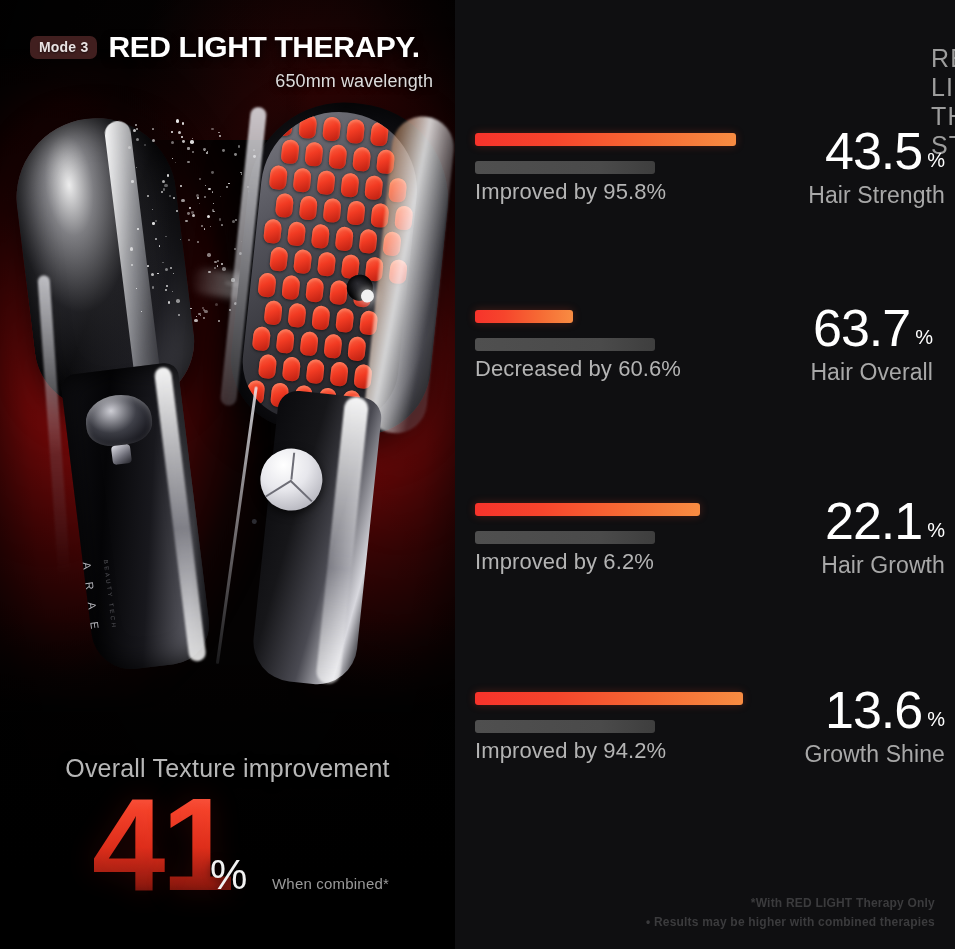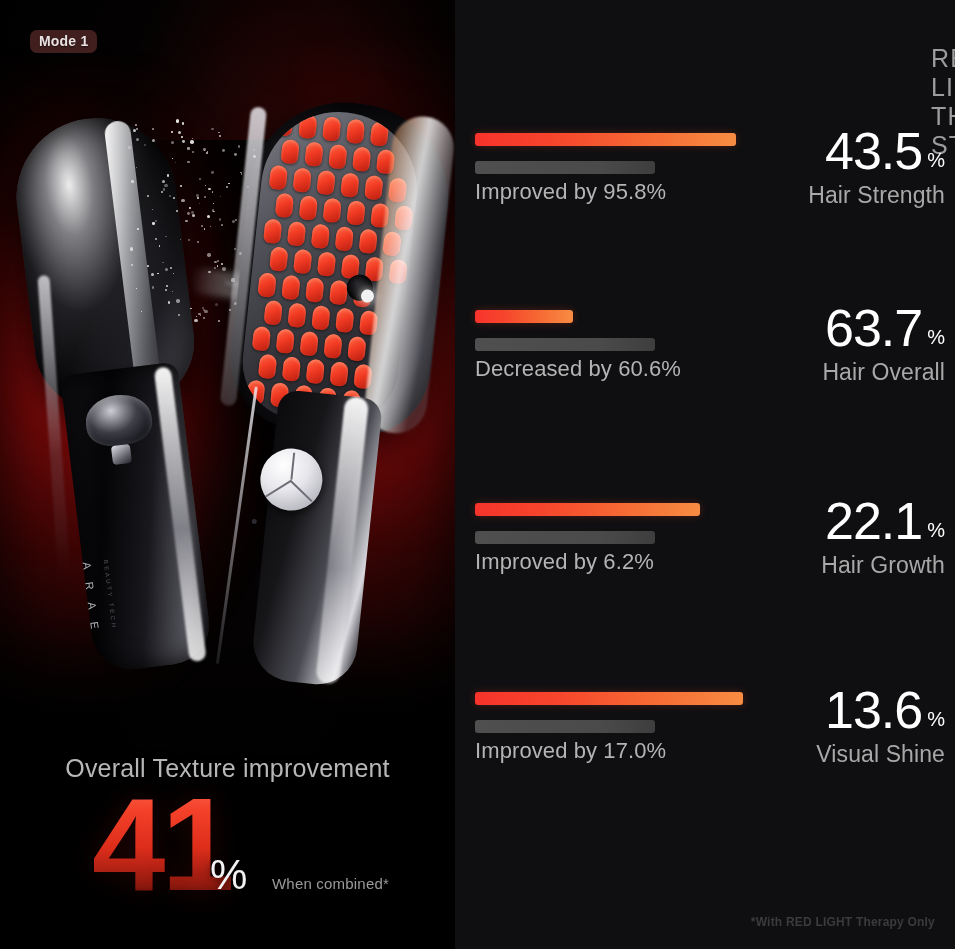--- a/index.html
+++ b/index.html
@@ -539,22 +539,24 @@
         </div>
         <div class="dr-led"></div>
       </div>
     </div>
 
     <div class="vignette"></div>
     <div class="bottom-fade"></div>
 
     <div class="lp-header">
       <div class="title-row">
-        <span class="mode-badge">Mode 1</span>
+        <span class="mode-badge">Mode 3</span>
+        <span class="main-title">RED LIGHT THERAPY.</span>
       </div>
+      <div class="subtitle">650mm wavelength</div>
     </div>
 
     <div class="overall">
       <div class="overall-label">Overall Texture improvement</div>
       <div class="overall-row">
         <span class="big-number">41</span>
         <span class="pct-sign">%</span>
         <span class="when-combined">When combined*</span>
       </div>
     </div>
@@ -573,46 +575,47 @@
             <div class="stat-value-row"><span class="stat-value">43.5</span><span class="stat-unit">%</span></div>
             <div class="stat-label">Hair Strength</div>
           </div>
         </div>
         <div class="stat" style="top: 310px;">
           <div class="bars">
             <div class="bar-orange" style="width: 98px;"></div>
             <div class="bar-gray" style="width: 180px;"></div>
           </div>
           <div class="stat-caption">Decreased by 60.6%</div>
-          <div class="stat-right" style="right: 0px; top: -8px;">
+          <div class="stat-right" style="right: 12px; top: -8px;">
             <div class="stat-value-row"><span class="stat-value">63.7</span><span class="stat-unit">%</span></div>
             <div class="stat-label">Hair Overall</div>
           </div>
         </div>
         <div class="stat" style="top: 503px;">
           <div class="bars">
             <div class="bar-orange" style="width: 225px;"></div>
             <div class="bar-gray" style="width: 180px;"></div>
           </div>
           <div class="stat-caption">Improved by 6.2%</div>
           <div class="stat-right" style="right: 0px; top: -8px;">
             <div class="stat-value-row"><span class="stat-value">22.1</span><span class="stat-unit">%</span></div>
             <div class="stat-label">Hair Growth</div>
           </div>
         </div>
         <div class="stat" style="top: 692px;">
           <div class="bars">
             <div class="bar-orange" style="width: 268px;"></div>
             <div class="bar-gray" style="width: 180px;"></div>
           </div>
-          <div class="stat-caption">Improved by 17.0%</div>
+          <div class="stat-caption">Improved by 94.2%</div>
           <div class="stat-right" style="right: 0px; top: -8px;">
             <div class="stat-value-row"><span class="stat-value">13.6</span><span class="stat-unit">%</span></div>
-            <div class="stat-label">Visual Shine</div>
+            <div class="stat-label">Growth Shine</div>
           </div>
         </div>
       </div>
 
     <div class="footnotes">
       <div class="fn1">*With RED LIGHT Therapy Only</div>
+      <div class="fn2">•  Results may be higher with combined therapies</div>
     </div>
   </div>
 </div>
 
 </body></html>

